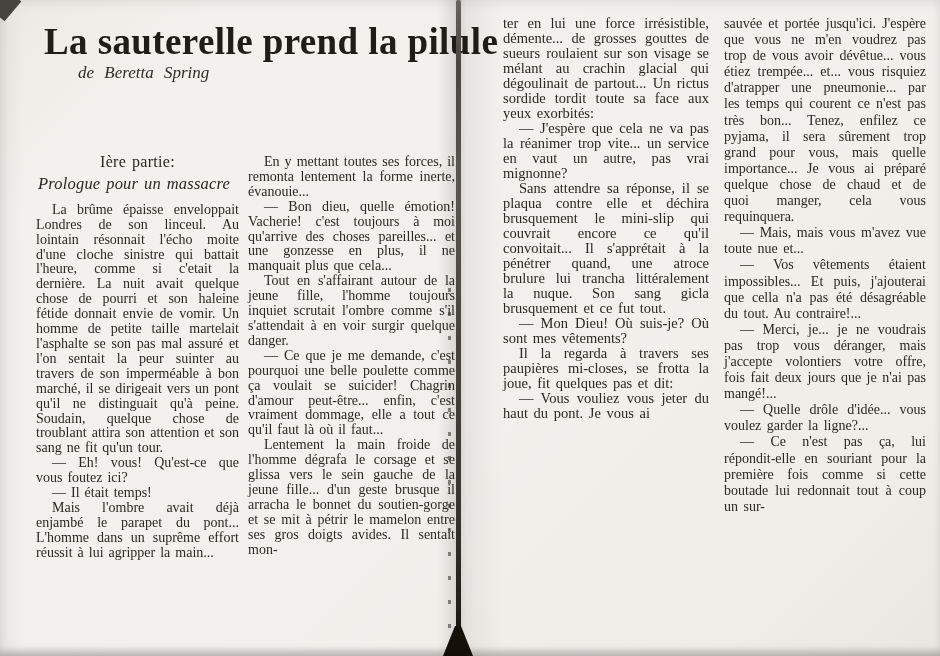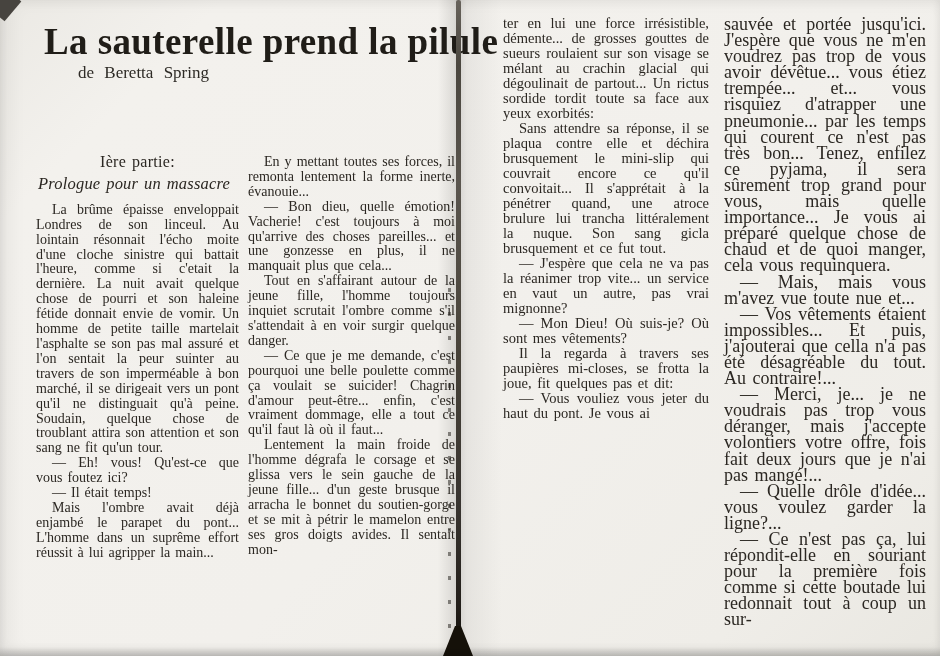--- a/index.html
+++ b/index.html
@@ -45,32 +45,32 @@
   }
 
   
   .page-title{
     position:absolute; left:44px; top:20px;
     font-size:37px; font-weight:bold; color:#201d18; letter-spacing:0.4px;
     white-space:nowrap;
   }
   .byline{
     position:absolute; left:78px; top:63px;
-    font-size:17px; color:#2e2b26; word-spacing:6px;
+    font-size:17px; font-style:italic; color:#2e2b26; word-spacing:6px;
   }
 
   
   .col{
     position:absolute; text-align:justify; color:#2b2722;
     text-rendering:optimizeLegibility;
   }
   .col-l1{ left:36px;  top:155px; width:203px; font-size:14px; line-height:14.9px; word-spacing:1.5px; }
   .col-l2{ left:248px; top:155px; width:207px; font-size:14px; line-height:14.9px; word-spacing:1.5px; }
   .col-r1{ left:503px; top:16px;  width:206px; font-size:14.5px; line-height:15px; word-spacing:2px; }
-  .col-r2{ left:724px; top:16px;  width:202px; font-size:18px; line-height:16.1px; word-spacing:2px; }
+  .col-r2{ left:724px; top:16px;  width:202px; font-size:14px; line-height:16.1px; word-spacing:2px; }
 
   .part-heading{
     text-align:center; font-size:16px; letter-spacing:0.3px;
     margin-bottom:7px; text-indent:0;
   }
   .chapter-heading{
     font-style:italic; font-size:16.5px; letter-spacing:0.2px;
     margin-bottom:11px; text-align:left; text-indent:2px;font-family:Liberation Serif, serif;
   }
   p.para{ margin:0; }
@@ -108,22 +108,22 @@
   </div>
 
   <div class="gutter-shade"></div>
   <div class="gutter-line"></div>
   <div class="gutter-stitches"></div>
   <div class="gutter-wedge"></div>
 
   <div>
     <div class="col col-r1">
         <p class="para">ter en lui une force irrésistible, démente... de grosses gouttes de sueurs roulaient sur son visage se mélant au crachin glacial qui dégoulinait de partout... Un rictus sordide tordit toute sa face aux yeux exorbités:</p>
+        <p class="para indent">— J'espère que cela ne va pas la réanimer trop vite... un service en vaut un autre, pas vrai mignonne?</p>
         <p class="para indent">Sans attendre sa réponse, il se plaqua contre elle et déchira brusquement le mini-slip qui couvrait encore ce qu'il convoitait... Il s'apprétait à la pénétrer quand, une atroce brulure lui trancha littéralement la nuque. Son sang gicla brusquement et ce fut tout.</p>
-        <p class="para indent">— J'espère que cela ne va pas la réanimer trop vite... un service en vaut un autre, pas vrai mignonne?</p>
         <p class="para indent">— Mon Dieu! Où suis-je? Où sont mes vêtements?</p>
         <p class="para indent">Il la regarda à travers ses paupières mi-closes, se frotta la joue, fit quelques pas et dit:</p>
         <p class="para indent">— Vous vouliez vous jeter du haut du pont. Je vous ai</p>
       </div>
     <div class="col col-r2">
         <p class="para">sauvée et portée jusqu'ici. J'espère que vous ne m'en voudrez pas trop de vous avoir dévêtue... vous étiez trempée... et... vous risquiez d'atrapper une pneumonie... par les temps qui courent ce n'est pas très bon... Tenez, enfilez ce pyjama, il sera sûrement trop grand pour vous, mais quelle importance... Je vous ai préparé quelque chose de chaud et de quoi manger, cela vous requinquera.</p>
         <p class="para indent">— Mais, mais vous m'avez vue toute nue et...</p>
         <p class="para indent">— Vos vêtements étaient impossibles... Et puis, j'ajouterai que cella n'a pas été désagréable du tout. Au contraire!...</p>
         <p class="para indent">— Merci, je... je ne voudrais pas trop vous déranger, mais j'accepte volontiers votre offre, fois fait deux jours que je n'ai pas mangé!...</p>
         <p class="para indent">— Quelle drôle d'idée... vous voulez garder la ligne?...</p>

